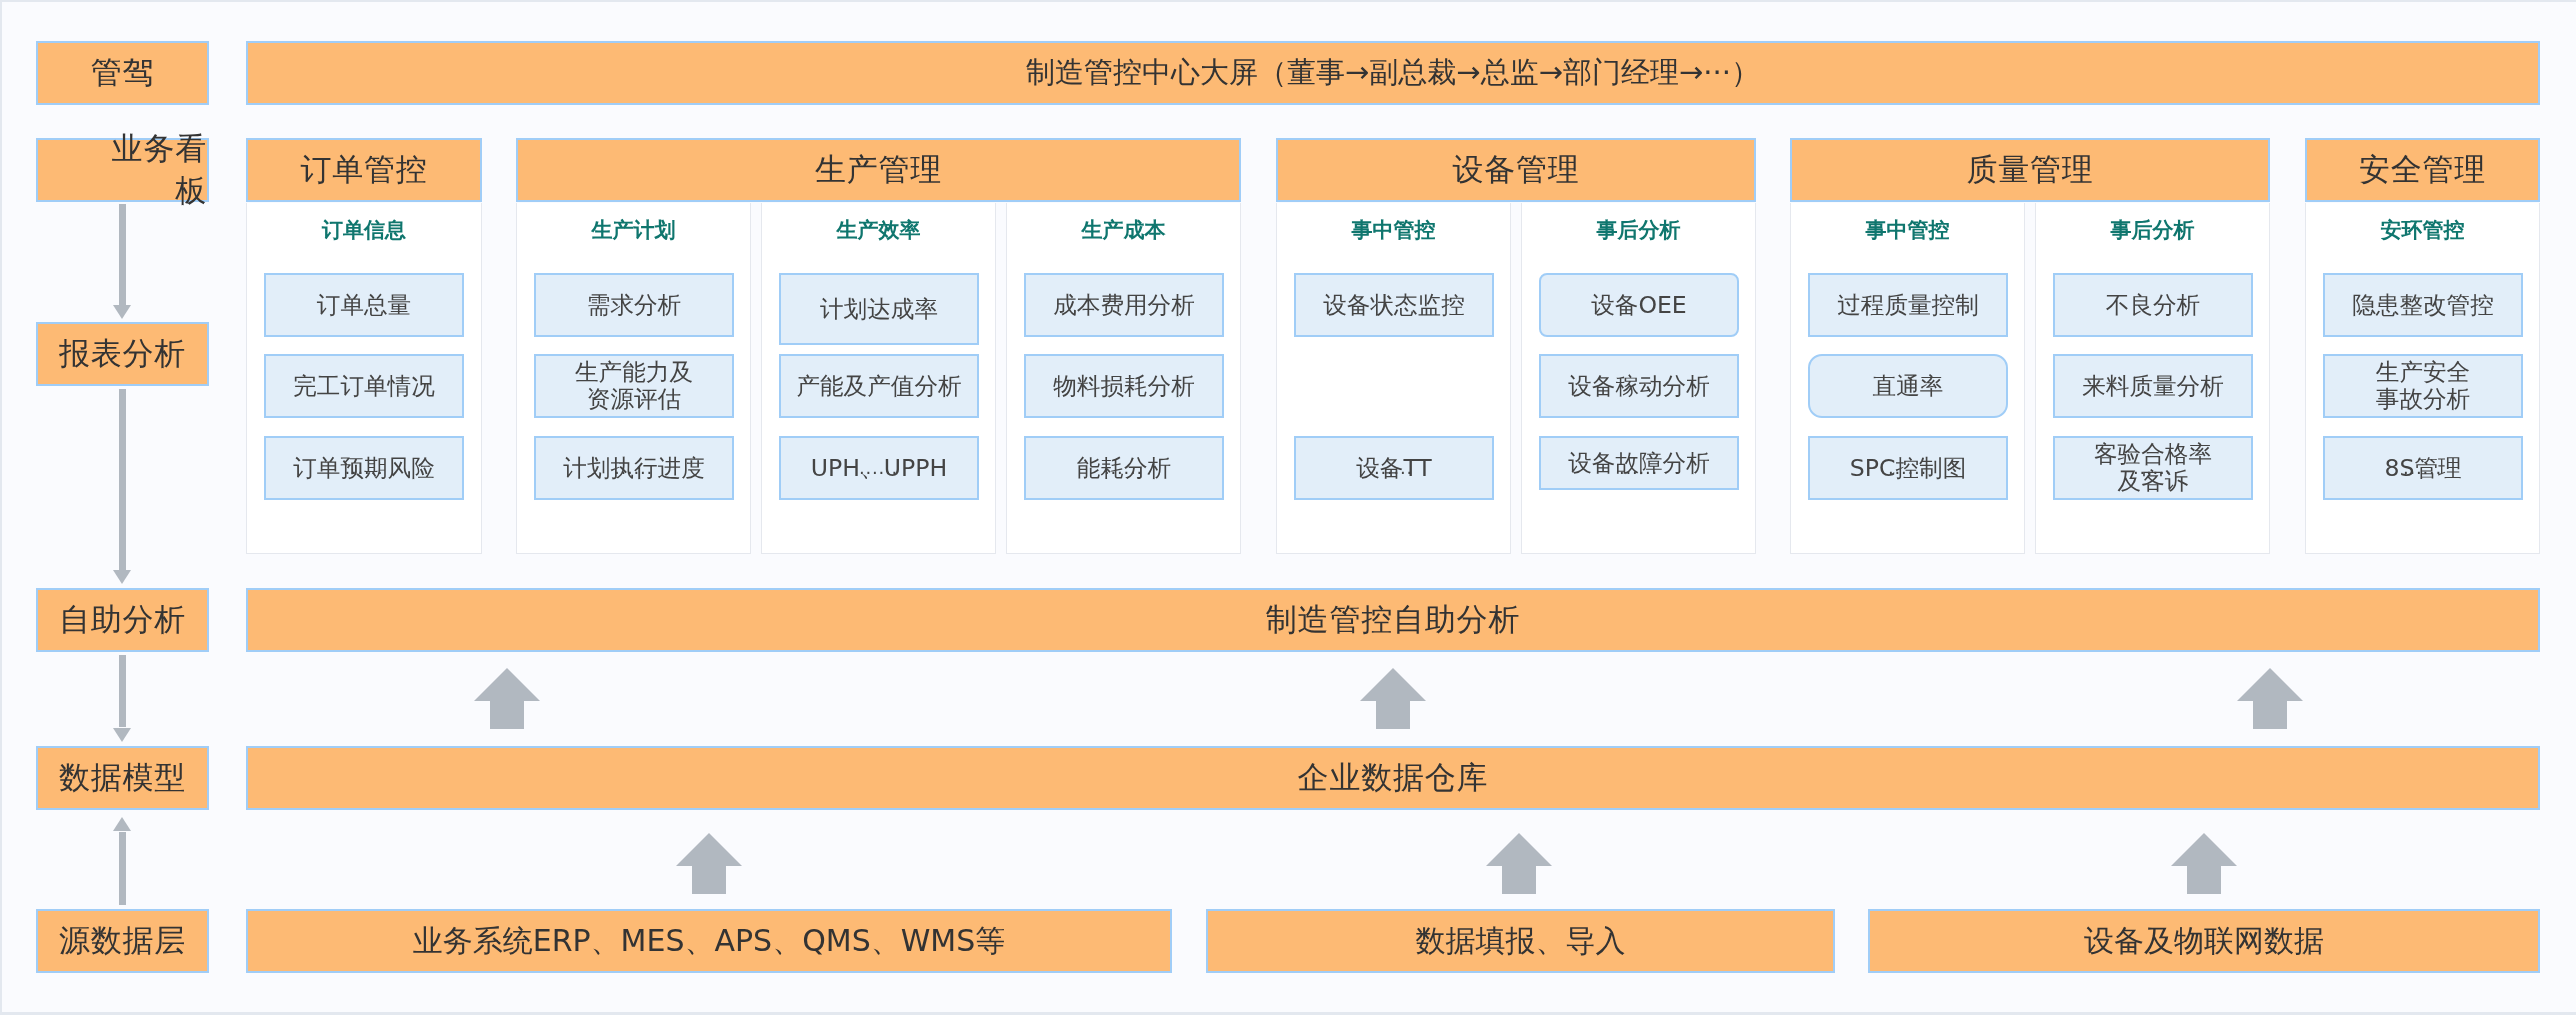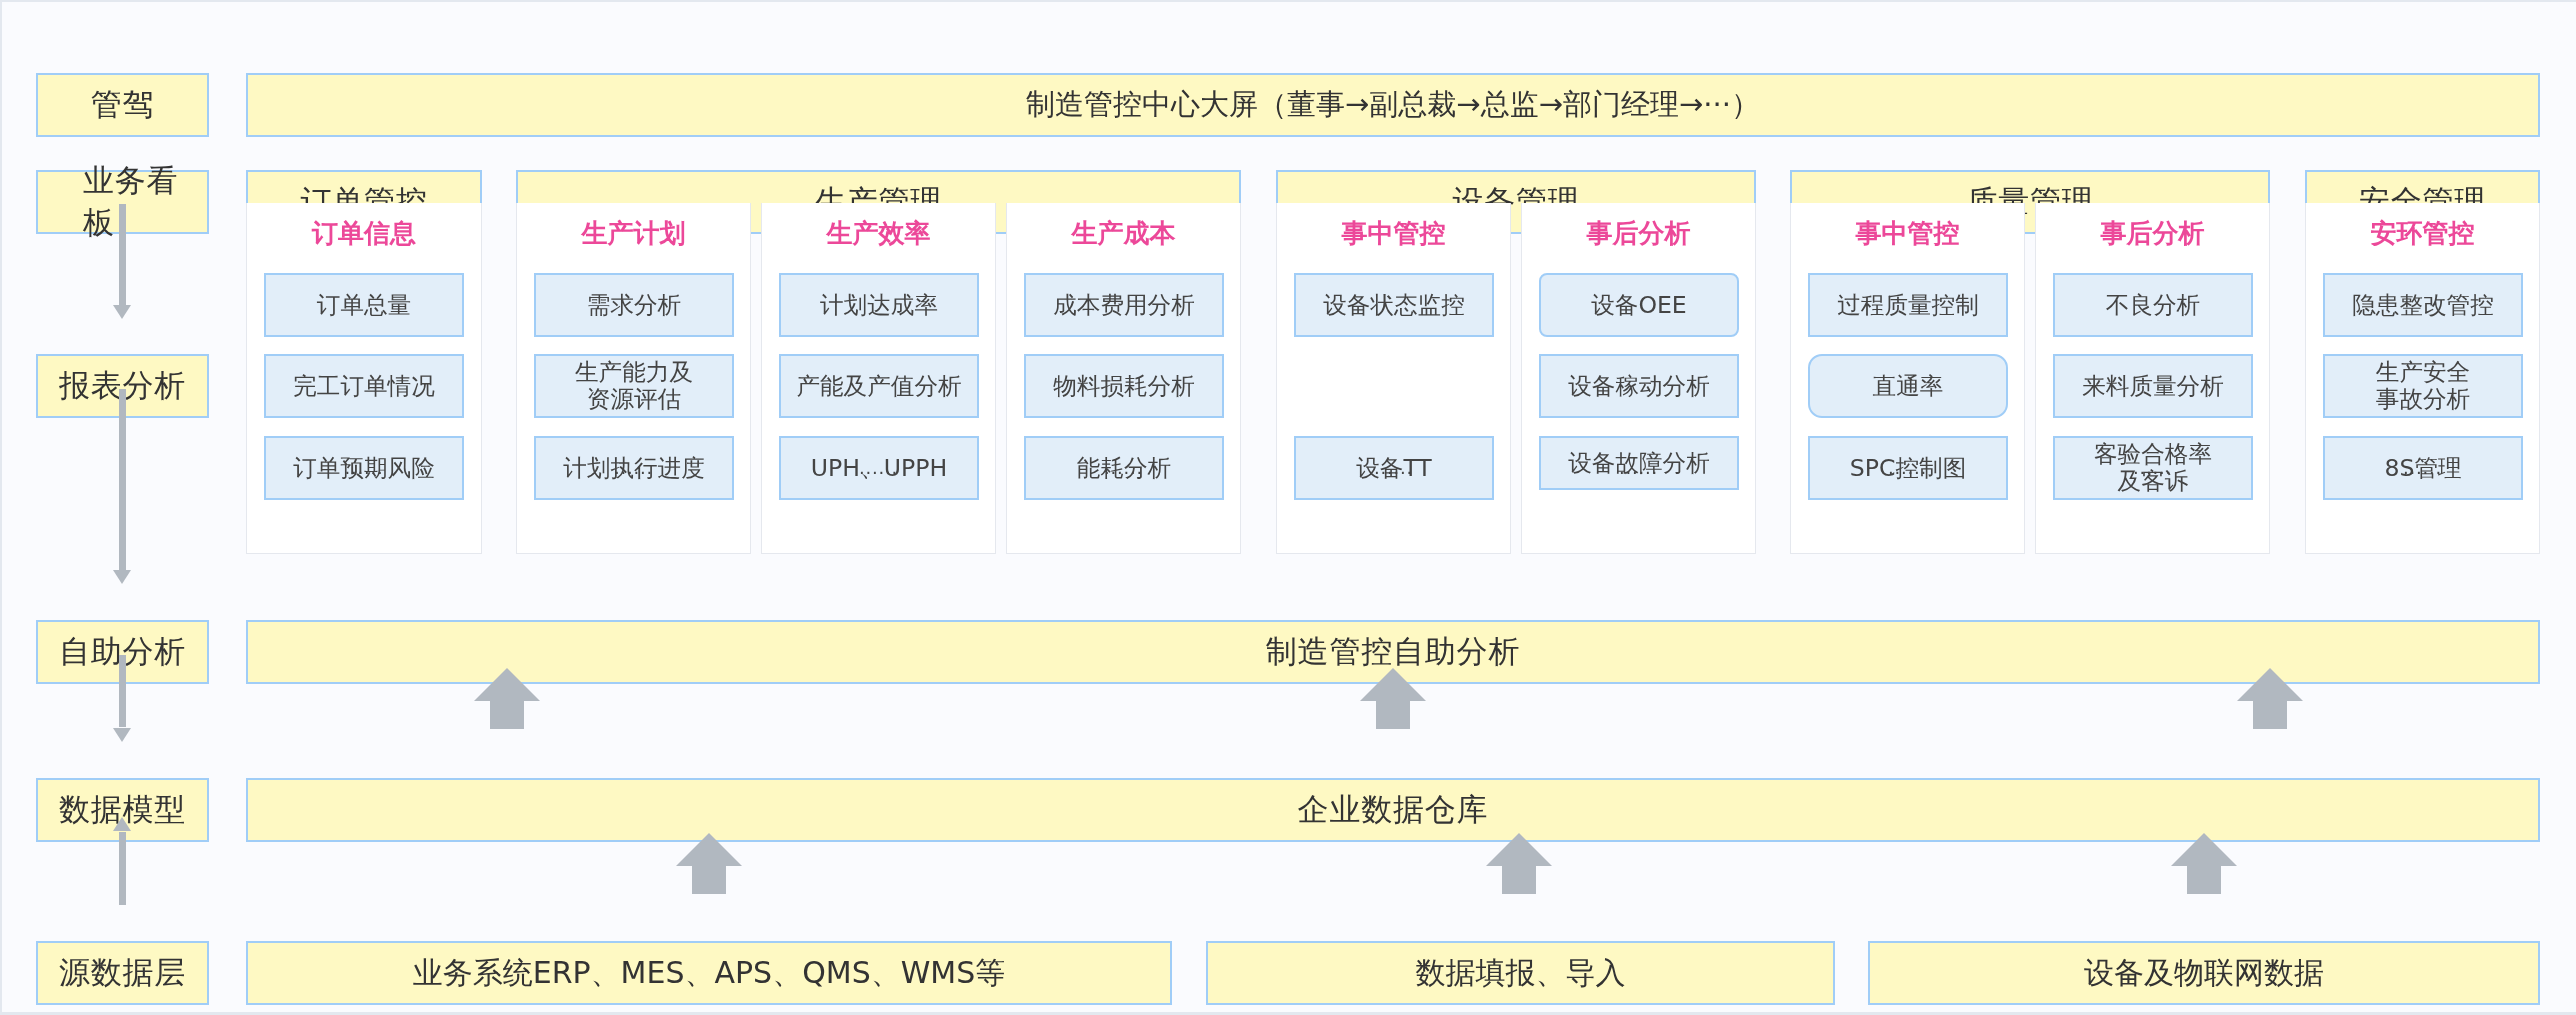--- a/index.html
+++ b/index.html
@@ -10,39 +10,38 @@
     color: #333;
     position: relative;
   }
   .frame {
     position: absolute; left: 0; top: 0; width: 2576px; height: 1015px;
     border-top: 2.4px solid #e3e8ef; border-left: 2.4px solid #e3e8ef; border-bottom: 3.3px solid #e3e8ef;
     pointer-events: none;
   }
   .box {
     position: absolute;
-    background: #fef9c3;
+    background: #fdba74;
     border: 2.4px solid #a0cdf7;
     display: flex; align-items: center; justify-content: center;
-    text-align: left;
+    text-align: right;
     color: #333;
-    margin-top: 32px;
   }
   .lbl { font-size: 31px; font-weight: 500; letter-spacing: 0.8px; }
   .hdr { font-size: 31px; font-weight: 500; letter-spacing: 0.8px; }
   .banner { font-size: 29px; }
   .body-col {
     position: absolute;
     background: #ffffff;
     border: 1.6px solid #e5e8ee;
     border-top: none;
   }
   .sub {
     position: absolute; left: 0; right: 0; top: 13px;
-    text-align: center; font-size: 26px; font-weight: bold; color: #ec4899;
+    text-align: center; font-size: 21px; font-weight: bold; color: #0f766e;
   }
   .item {
     position: absolute;
     background: #e2eef9;
     border: 2.4px solid #a0cdf7;
     display: flex; align-items: center; justify-content: center;
     text-align: center;
     font-size: 23.6px; color: #444; line-height: 27px;
     white-space: pre-line;
   }
@@ -129,21 +128,21 @@
 <div class="body-col" style="left:516px;top:203px;width:235px;height:351px;">
   <div class="sub">生产计划</div>
   <div class="item" style="left:17px;top:70px;width:200px;height:64px;">需求分析</div>
   <div class="item" style="left:17px;top:151px;width:200px;height:64px;">生产能力及
 资源评估</div>
   <div class="item" style="left:17px;top:233px;width:200px;height:64px;">计划执行进度</div>
   <div class="dots">······</div>
 </div>
 <div class="body-col" style="left:761px;top:203px;width:235px;height:351px;">
   <div class="sub">生产效率</div>
-  <div class="item" style="left:17px;top:70px;width:200px;height:64px;text-align:right;">计划达成率</div>
+  <div class="item" style="left:17px;top:70px;width:200px;height:72px;text-align:right;">计划达成率</div>
   <div class="item" style="left:17px;top:151px;width:200px;height:64px;">产能及产值分析</div>
   <div class="item" style="left:17px;top:233px;width:200px;height:64px;">UPH、UPPH</div>
   <div class="dots">······</div>
 </div>
 <div class="body-col" style="left:1006px;top:203px;width:235px;height:351px;">
   <div class="sub">生产成本</div>
   <div class="item" style="left:17px;top:70px;width:200px;height:64px;">成本费用分析</div>
   <div class="item" style="left:17px;top:151px;width:200px;height:64px;">物料损耗分析</div>
   <div class="item" style="left:17px;top:233px;width:200px;height:64px;">能耗分析</div>
   <div class="dots">······</div>

